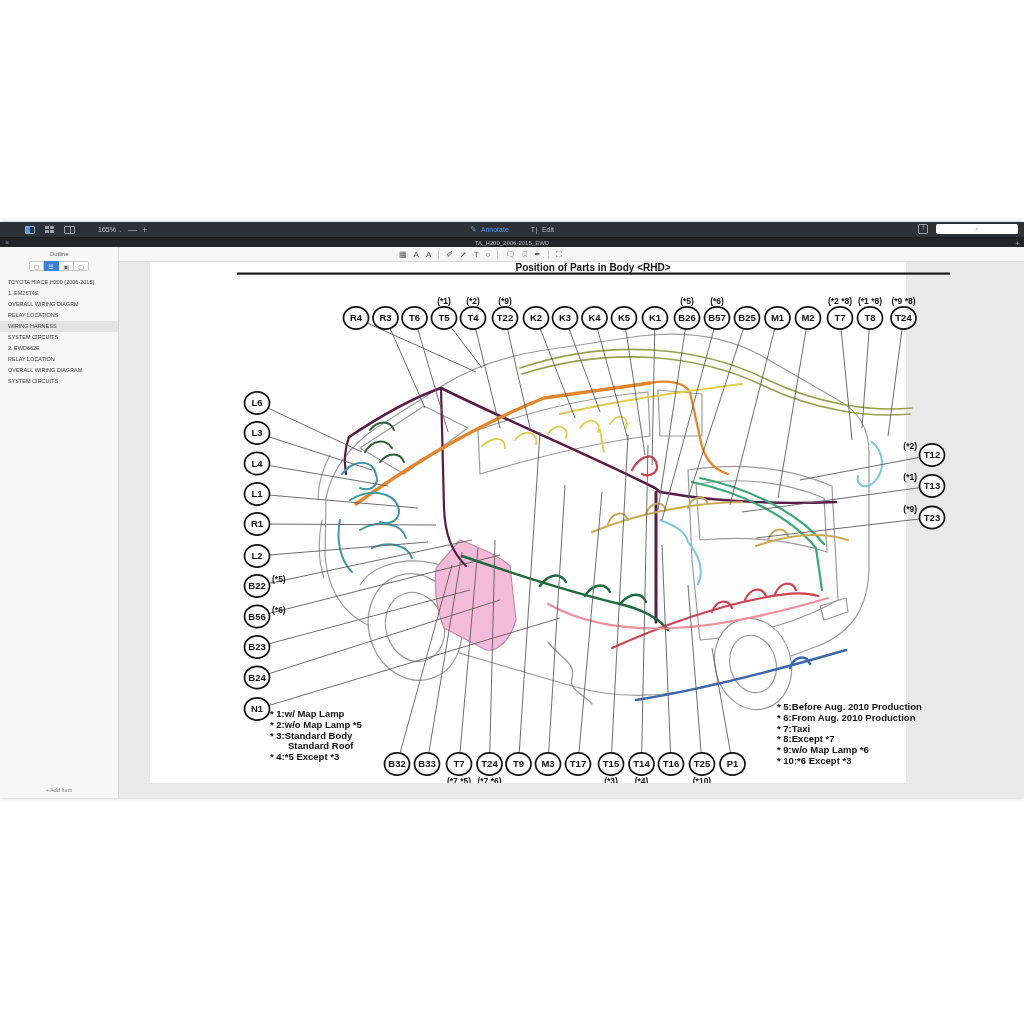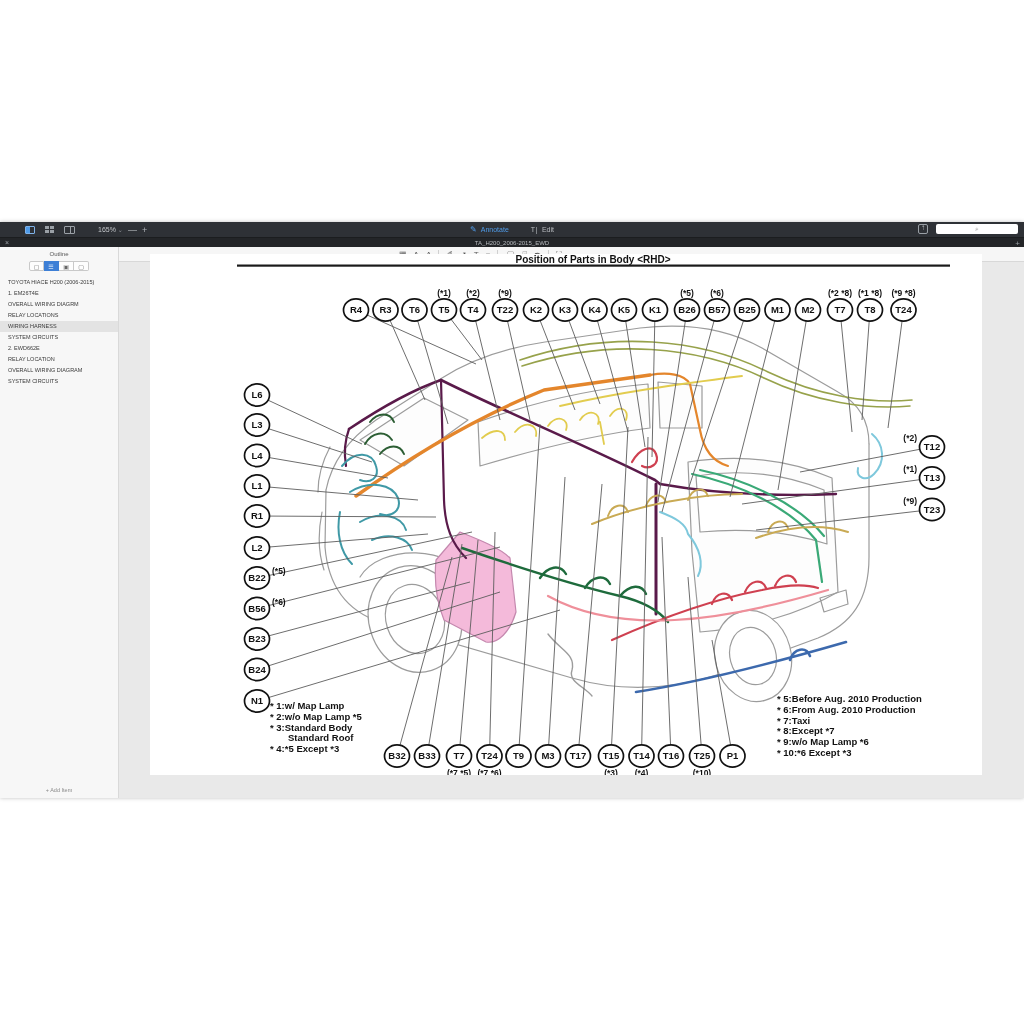--- a/index.html
+++ b/index.html
@@ -49,21 +49,21 @@
   .sb-item { height:11px; line-height:11px; padding-left:8px; font-size:5.5px; color:#3a3a3a; white-space:nowrap; overflow:hidden; }
   .sb-item.active { background:#e3e3e3; }
   .sb-add { position:absolute; left:0; right:0; bottom:5px; text-align:center; font-size:5.5px; color:#8a8a8a; }
 
   .content { flex:1; position:relative; background:#e9e9e9; overflow:hidden; }
   .annotbar { position:absolute; left:0; top:0; right:0; height:15px; background:#f6f6f6; border-bottom:1px solid #d8d8d8; display:flex; align-items:center; }
   .an-icons { display:flex; align-items:center; gap:7px; margin-left:280px; color:#5a5a5a; font-size:8px; }
   .an-icons .div { width:1px; height:9px; background:#d0d0d0; }
   .an-ic { line-height:9px; }
 
-  .page { position:absolute; left:31px; top:7px; width:832px; height:521px; background:#ffffff; }
+  .page { position:absolute; left:31px; top:15px; width:756px; height:521px; background:#ffffff; }
   .page svg { display:block; }
   text { font-family:"Liberation Sans",sans-serif; }
   .callout-label { font-weight:bold; font-size:9.5px; fill:#111; }
   .callout-note { font-weight:bold; font-size:8.5px; fill:#111; }
   .footnote { font-weight:bold; font-size:9.5px; fill:#111; }
   .pgtitle { font-weight:bold; font-size:10px; fill:#111; }
 </style>
 </head>
 <body>
 

